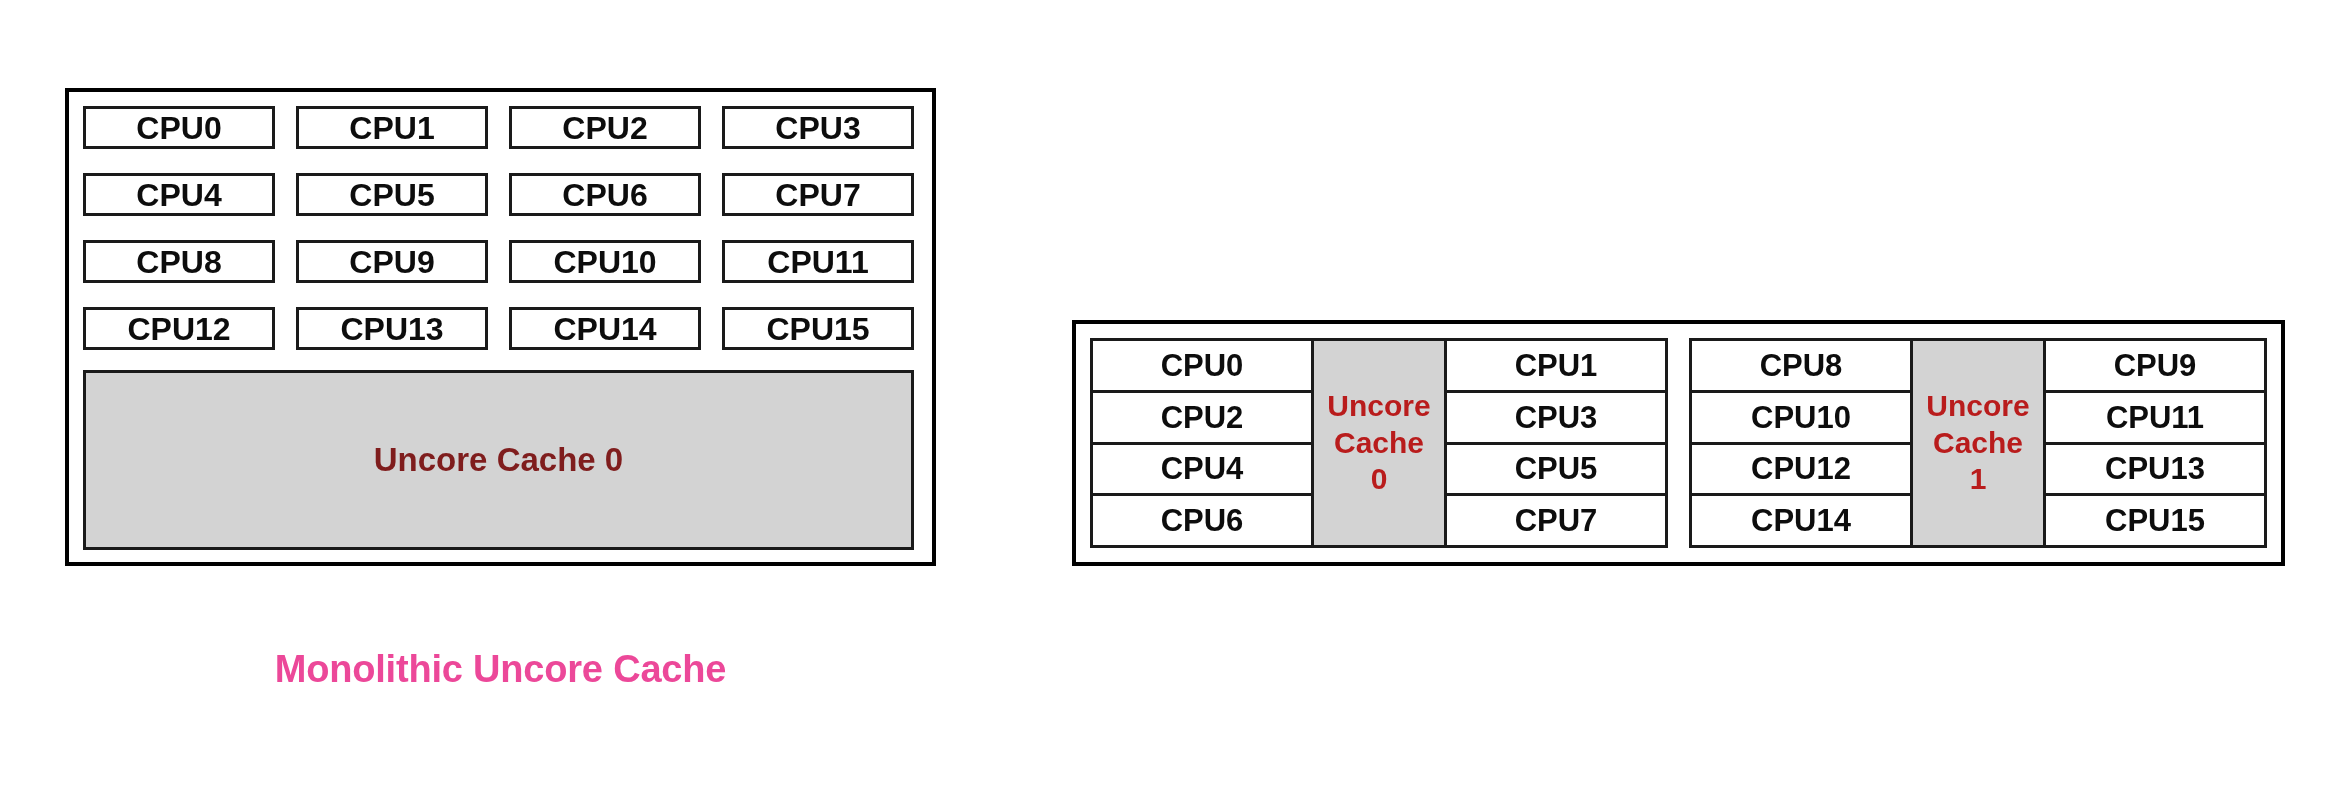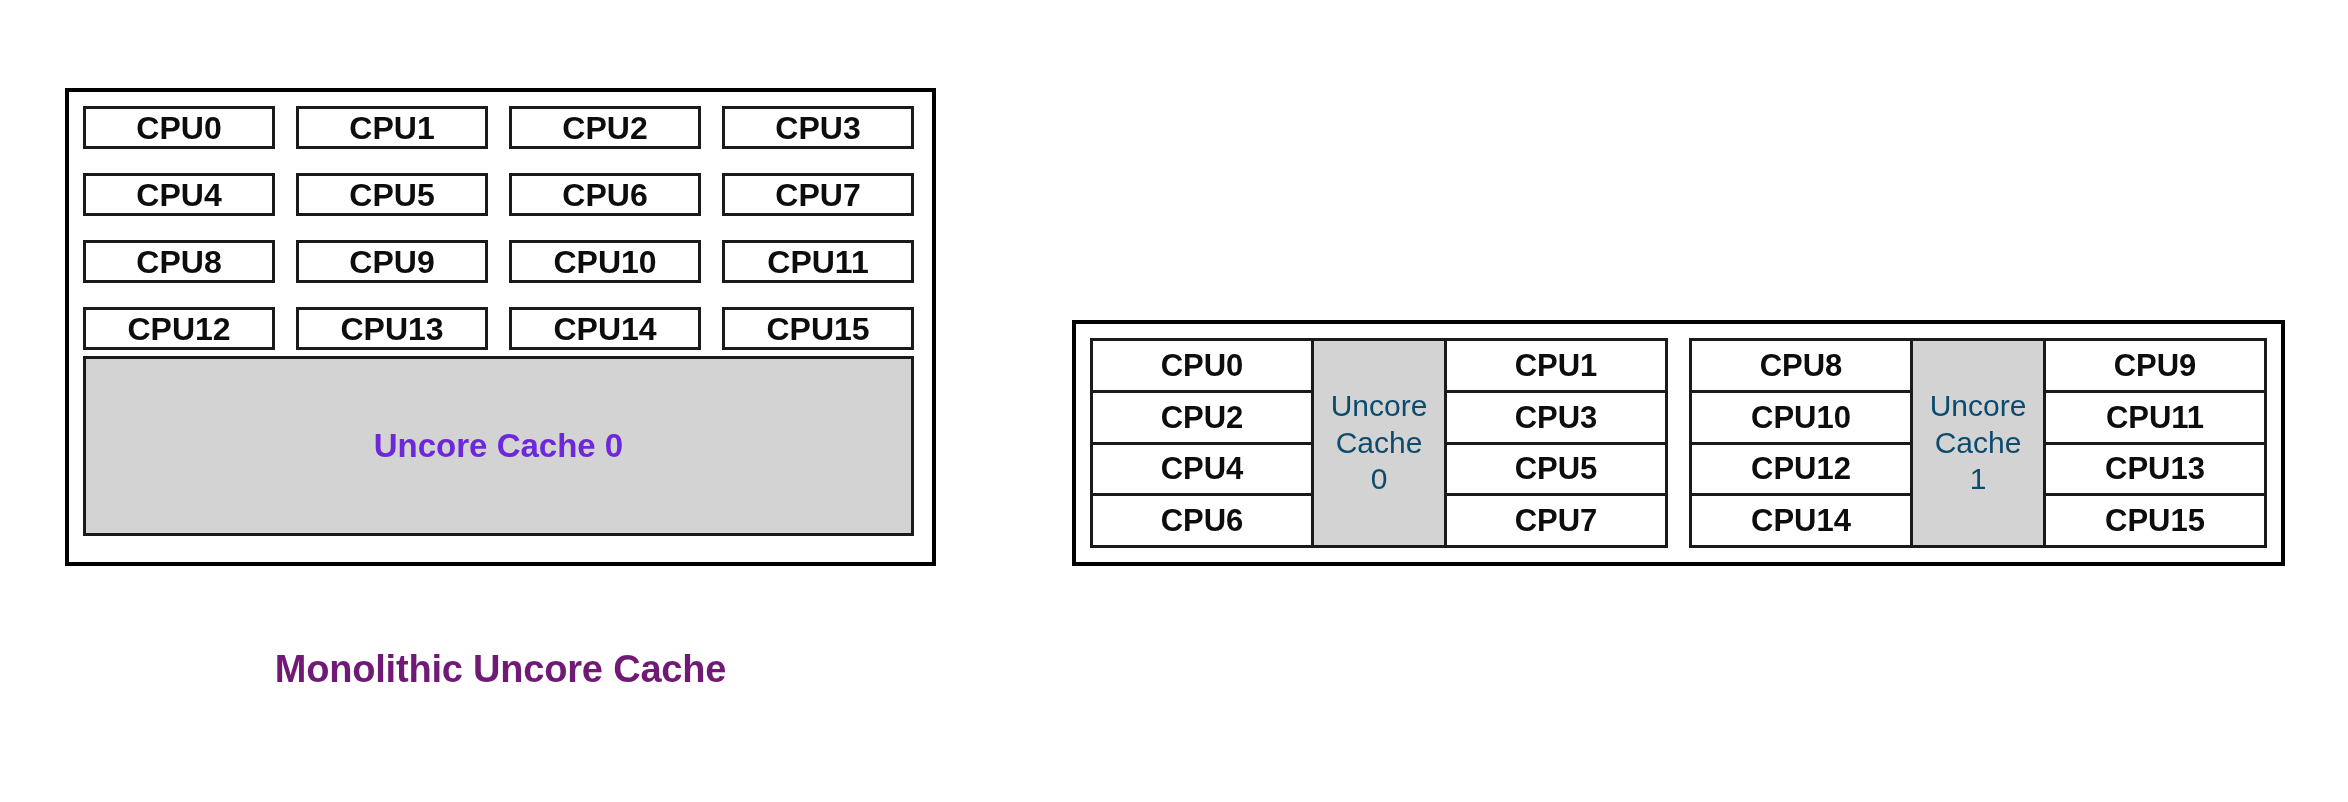--- a/index.html
+++ b/index.html
@@ -17,21 +17,21 @@
     position:absolute;
     box-sizing:border-box;
     border:4px solid #000;
     background:#fff;
   }
   .caption{
     position:absolute;
     text-align:center;
     font-weight:bold;
     font-size:38px;
-    color:#701a75;
+    color:#ec4899;
     letter-spacing:-0.2px;
     font-stretch:condensed;
     white-space:nowrap;
   }
 
   
   #mono-panel{ left:65px; top:88px; width:871px; height:478px; }
 
   #mono-cpu-grid{
     position:absolute;
@@ -52,31 +52,31 @@
     justify-content:center;
     font-weight:bold;
     font-size:32px;
     color:#0d0d0d;
     font-stretch:condensed;
     line-height:1;
   }
 
   #mono-uncore{
     position:absolute;
-    left:14px; top:264px;
+    left:14px; top:278px;
     width:831px; height:180px;
     box-sizing:border-box;
     border:3px solid #1a1a1a;
     background:#d3d3d3;
     display:flex;
     align-items:center;
     justify-content:center;
     font-weight:bold;
     font-size:33px;
-    color:#6d28d9;
+    color:#7f1d1d;
     font-stretch:condensed;
   }
 
   #mono-caption{ left:65px; top:648px; width:871px; }
 
   
   #split-panel{ left:1072px; top:320px; width:1213px; height:246px; }
 
   #split-inner{
     position:absolute;
@@ -116,23 +116,23 @@
   .uncore-cell{
     flex:0 0 136px;
     box-sizing:border-box;
     border-left:3px solid #1a1a1a;
     border-right:3px solid #1a1a1a;
     background:#d3d3d3;
     display:flex;
     flex-direction:column;
     align-items:center;
     justify-content:center;
-    font-weight:normal;
+    font-weight:bold;
     font-size:30px;
-    color:#0c4a6e;
+    color:#b91c1c;
     font-stretch:condensed;
     line-height:1.22;
     text-align:center;
   }
 
   #split-caption{ left:1072px; top:648px; width:1213px; }
 </style>
 </head>
 <body>
 

